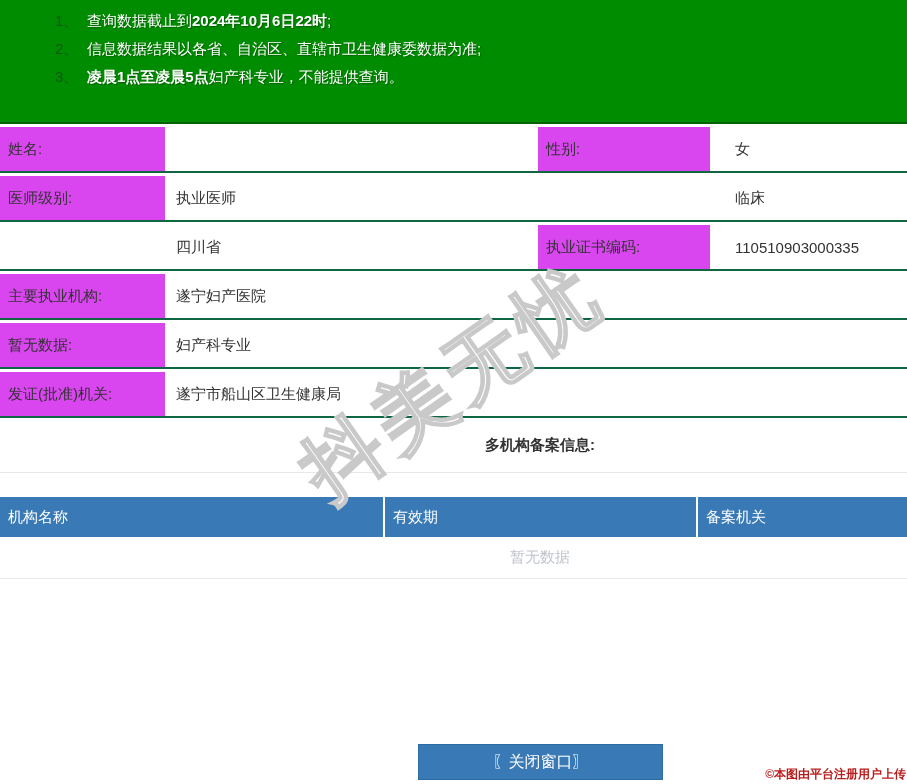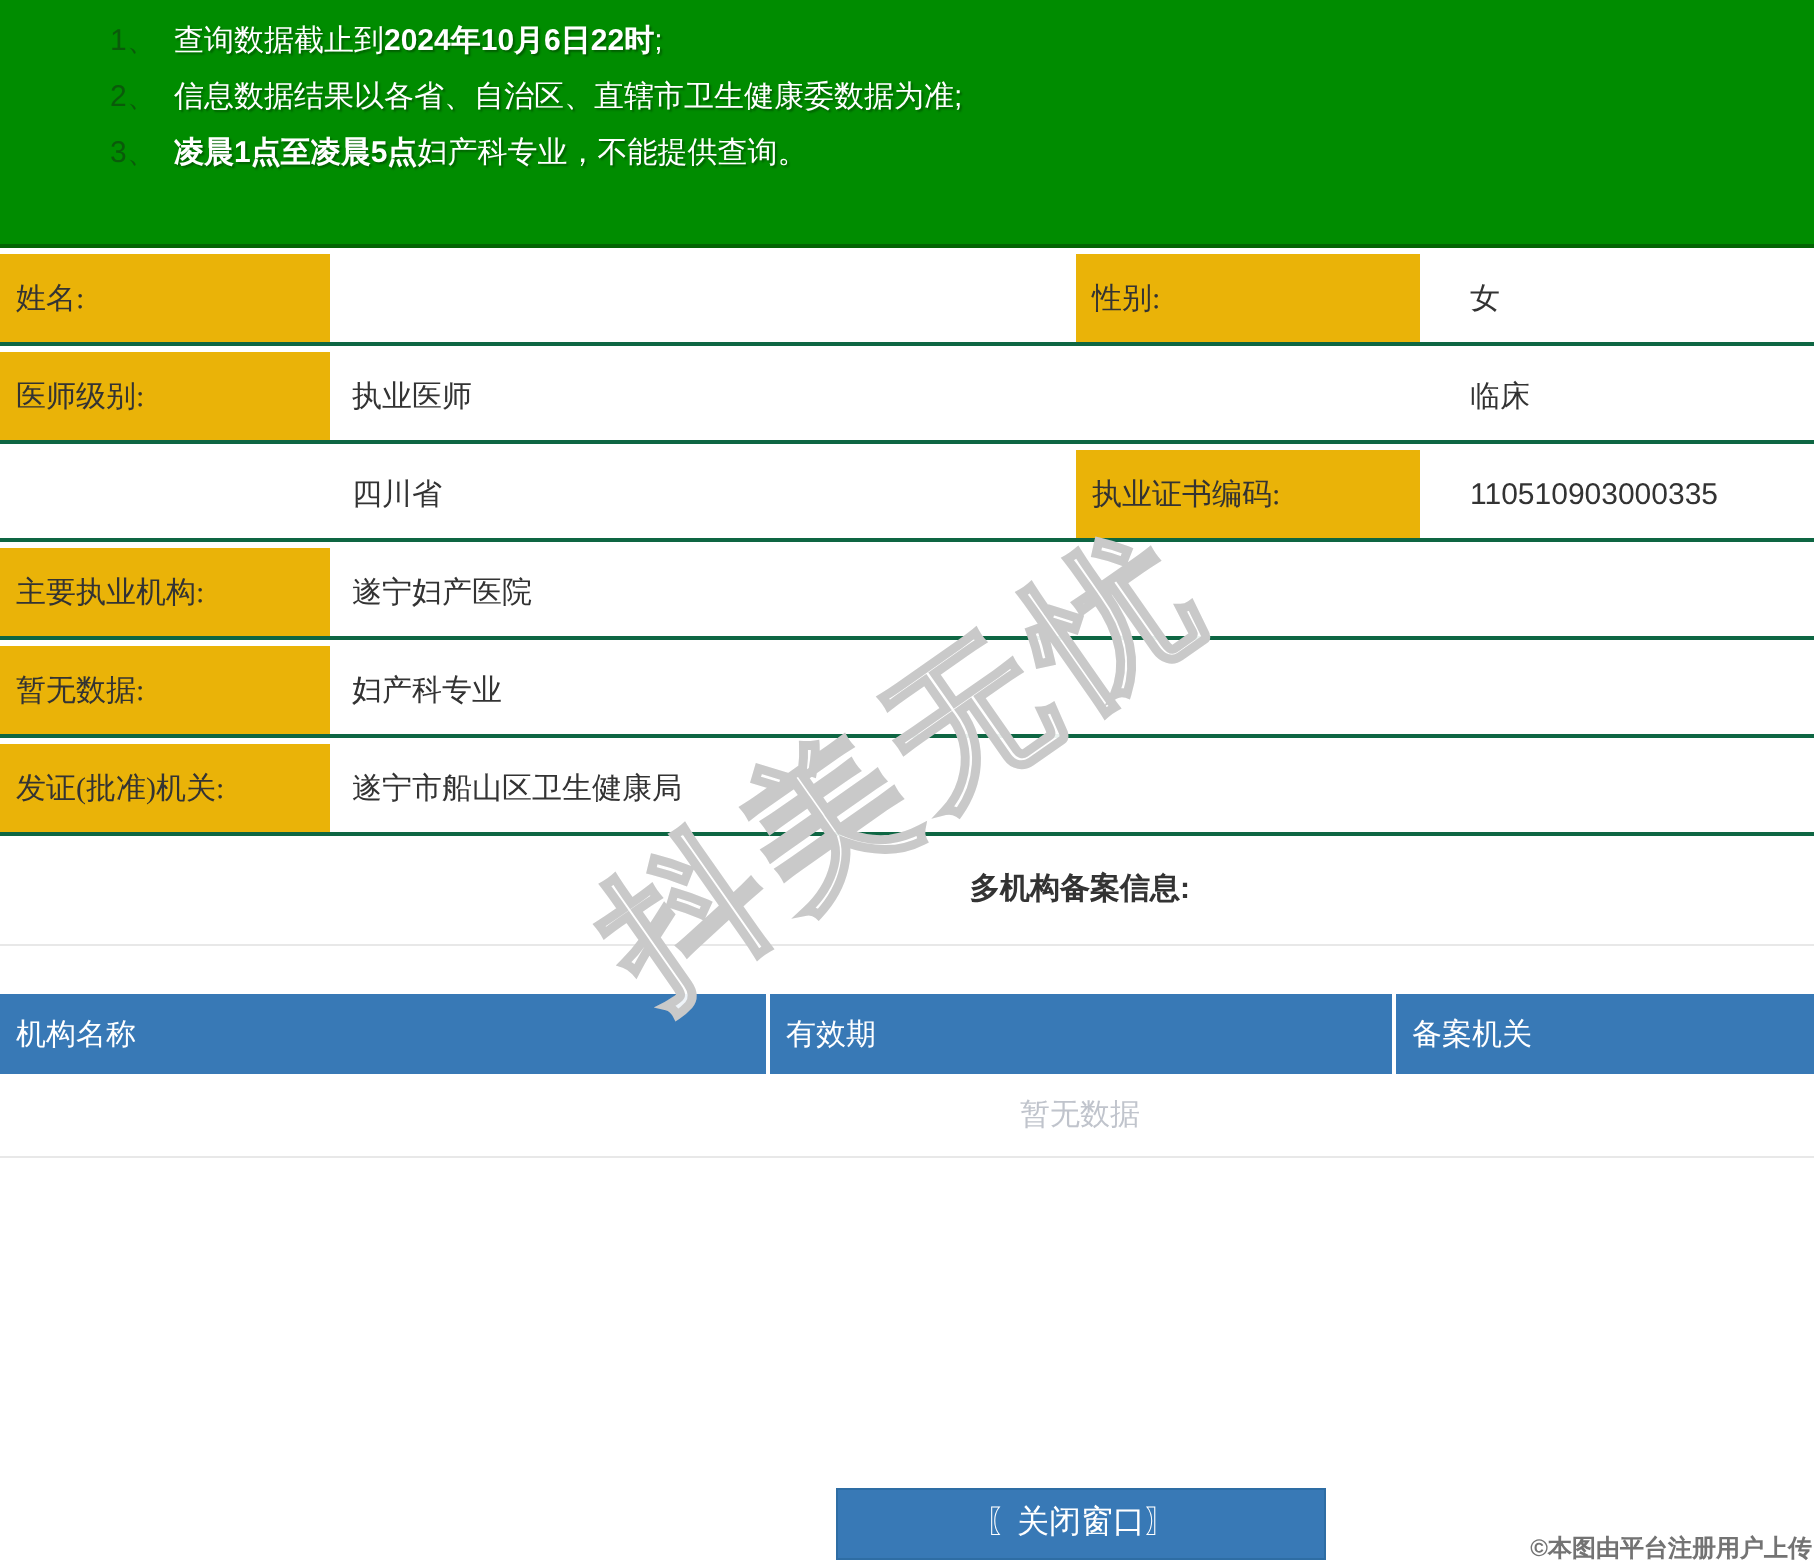--- a/index.html
+++ b/index.html
@@ -19,21 +19,21 @@
     text-shadow:1px 1px 1px rgba(0,40,0,0.45); }
   .notice-num { color:#0a5a0a; text-shadow:none; display:inline-block; width:32px; }
   .notice-bold { font-weight:bold; }
   
   .info-table { position:absolute; top:127px; left:0; width:1080px; z-index:2; }
   .info-row { position:relative; height:49px; }
   .info-row::after { content:""; position:absolute; left:0; right:0; bottom:3px;
     height:2px; background:#0e6643; }
   .cell { position:absolute; top:0; height:44px; display:flex; align-items:center;
     font-size:15px; color:#333; padding-left:8px; overflow:hidden; }
-  .label { background:#eab308;font-family:Liberation Serif, serif; }
+  .label { background:#d946ef; }
   .c-l1 { left:0; width:165px; }
   .c-v1 { left:168px; width:368px; }
   .c-l2 { left:538px; width:172px; }
   .c-v2 { left:713px; width:367px; padding-left:22px; }
   .c-vfull { left:168px; width:912px; }
   
   .filing-section { position:absolute; top:430px; left:0; width:1080px; z-index:2; }
   .filing-title { text-align:center; font-size:15px; font-weight:bold; color:#333;
     line-height:24px; margin-top:3px; }
   .filing-rule-top { position:absolute; top:42px; left:0; width:1080px;
@@ -58,21 +58,21 @@
   
   .close-btn {
     position:absolute; top:744px; left:418px; width:245px; height:36px; z-index:3;
     background:#3879b6; border:1px solid #2e6da4; border-radius:0;
     color:#fff; font-size:16px; line-height:34px; text-align:center;
     cursor:pointer; font-family:inherit;
   }
   
   .credit {
     position:absolute; right:1px; bottom:1px; z-index:7;
-    font-size:12px; font-weight:bold; color:#737373;
+    font-size:12px; font-weight:bold; color:#b91c1c;
     text-shadow:1px 1px 0 #fff,-1px -1px 0 #fff,1px -1px 0 #fff,-1px 1px 0 #fff;
   }
 </style>
 </head>
 <body>
 
 <div class="notice-banner">
   <div class="notice-line">
     <span class="notice-num">1、</span><span>查询数据截止到</span><span class="notice-bold">2024年10月6日22时</span><span>;</span>
   </div>

